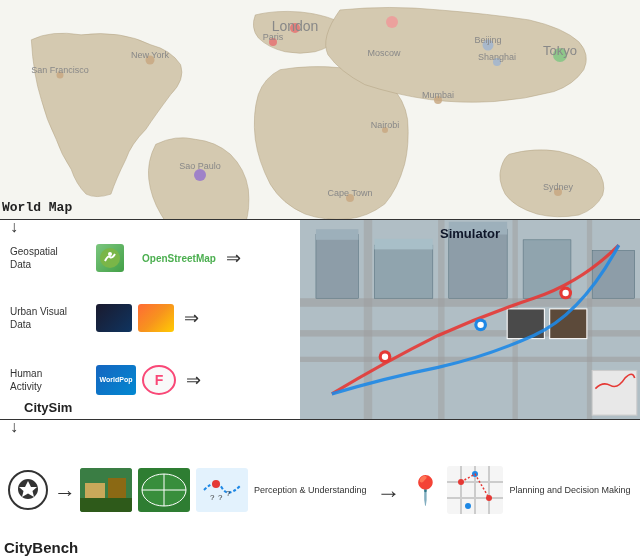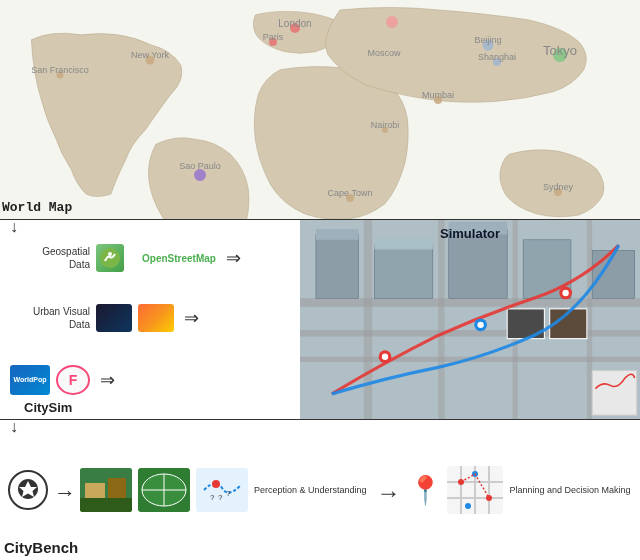--- a/index.html
+++ b/index.html
@@ -61,21 +61,20 @@
       align-items: stretch;
       background: #fff;
     }
 
     #citysim-left {
       width: 300px;
       display: flex;
       flex-direction: column;
       justify-content: space-around;
       padding: 8px 10px;
-      text-align: right;
     }
 
     .data-row {
       display: flex;
       align-items: center;
       gap: 6px;
     }
 
     .data-row-label {
       font-size: 10px;
@@ -269,21 +268,21 @@
     <path d="M 280 70 Q 310 65 340 68 Q 370 72 390 85 Q 405 100 408 120 Q 410 145 405 165 Q 398 190 385 205 Q 368 218 348 220 Q 325 222 305 215 Q 282 205 270 185 Q 258 162 255 140 Q 252 115 258 95 Q 264 78 280 70 Z" fill="#d4c9b0" stroke="#b0a080" stroke-width="0.5"></path>
 
     <path d="M 340 10 Q 390 5 440 10 Q 490 14 530 20 Q 565 28 580 42 Q 592 55 585 70 Q 575 85 555 92 Q 525 100 495 102 Q 460 104 430 100 Q 395 95 365 85 Q 340 72 328 55 Q 320 38 340 10 Z" fill="#d4c9b0" stroke="#b0a080" stroke-width="0.5"></path>
 
     <path d="M 510 155 Q 535 148 560 152 Q 585 158 598 170 Q 608 183 604 196 Q 597 210 580 216 Q 558 220 538 215 Q 515 208 506 195 Q 498 180 502 168 Q 505 158 510 155 Z" fill="#d4c9b0" stroke="#b0a080" stroke-width="0.5"></path>
   </svg>
 
   
   <div id="cities-container">
       <div class="city-dot" style="position: absolute; left: 295px; top: 28px; width: 10px; height: 10px; background: rgb(229, 115, 115); border-radius: 50%; transform: translate(-50%, -50%); opacity: 0.85;"></div>
-      <div class="city-label" style="position: absolute; left: 295px; top: 22px; font-size: 10px; color: rgb(136, 136, 136); transform: translateX(-50%); white-space: nowrap;">London</div>
+      <div class="city-label" style="position: absolute; left: 295px; top: 22px; font-size: 14px; color: rgb(136, 136, 136); transform: translateX(-50%); white-space: nowrap;">London</div>
       <div class="city-dot" style="position: absolute; left: 273px; top: 42px; width: 8px; height: 8px; background: rgb(229, 115, 115); border-radius: 50%; transform: translate(-50%, -50%); opacity: 0.85;"></div>
       <div class="city-label" style="position: absolute; left: 273px; top: 36px; font-size: 9px; color: rgb(136, 136, 136); transform: translateX(-50%); white-space: nowrap;">Paris</div>
       <div class="city-dot" style="position: absolute; left: 392px; top: 22px; width: 12px; height: 12px; background: rgb(239, 154, 154); border-radius: 50%; transform: translate(-50%, -50%); opacity: 0.85;"></div>
       <div class="city-label" style="position: absolute; left: 384px; top: 16px; font-size: 9px; color: rgb(136, 136, 136); transform: translateX(-50%); white-space: nowrap; margin-top: 32px;">Moscow</div>
       <div class="city-dot" style="position: absolute; left: 488px; top: 45px; width: 11px; height: 11px; background: rgb(160, 181, 208); border-radius: 50%; transform: translate(-50%, -50%); opacity: 0.85;"></div>
       <div class="city-label" style="position: absolute; left: 488px; top: 39px; font-size: 9px; color: rgb(136, 136, 136); transform: translateX(-50%); white-space: nowrap;">Beijing</div>
       <div class="city-dot" style="position: absolute; left: 497px; top: 62px; width: 8px; height: 8px; background: rgb(160, 181, 208); border-radius: 50%; transform: translate(-50%, -50%); opacity: 0.85;"></div>
       <div class="city-label" style="position: absolute; left: 497px; top: 56px; font-size: 9px; color: rgb(136, 136, 136); transform: translateX(-50%); white-space: nowrap;">Shanghai</div>
       <div class="city-dot" style="position: absolute; left: 560px; top: 55px; width: 14px; height: 14px; background: rgb(129, 199, 132); border-radius: 50%; transform: translate(-50%, -50%); opacity: 0.85;"></div>
       <div class="city-label" style="position: absolute; left: 560px; top: 47px; font-size: 13px; color: rgb(136, 136, 136); transform: translateX(-50%); white-space: nowrap;">Tokyo</div>
@@ -327,20 +326,21 @@
     </div>
 
     <div class="data-row">
       <div class="data-row-label" style="font-size:10px;color:#333;line-height:1.3;">Urban Visual<br>Data</div>
       <div class="thumb thumb-satellite" style="background:linear-gradient(135deg,#1a1a2e,#0f3460);width:36px;height:28px;border-radius:3px;"></div>
       <div class="thumb thumb-night" style="background:linear-gradient(135deg,#ff6b35,#f7931e,#ffcc02);width:36px;height:28px;border-radius:3px;"></div>
       <span class="arrow-right">⇒</span>
     </div>
 
     <div class="data-row">
+      <div class="data-row-label" style="font-size:10px;color:#333;line-height:1.3;">Human<br>Activity</div>
       <div class="thumb thumb-worldpop" style="background:linear-gradient(135deg,#1565c0,#0288d1);width:40px;height:30px;border-radius:3px;display:flex;align-items:center;justify-content:center;">
         <span style="color:white;font-size:7px;font-weight:bold;">WorldPop</span>
       </div>
       <div class="thumb thumb-foursquare" style="background:#f9f9f9;width:34px;height:30px;border-radius:50%;border:2px solid #f94877;display:flex;align-items:center;justify-content:center;">
         <span style="color:#f94877;font-size:14px;font-weight:bold;">F</span>
       </div>
       <span class="arrow-right">⇒</span>
     </div>
 
   </div>

